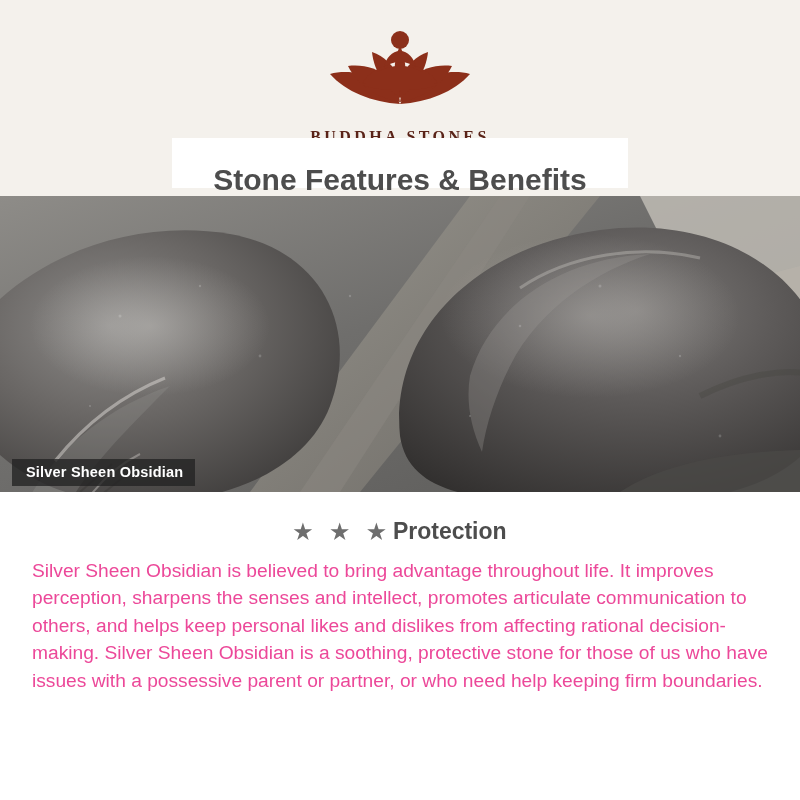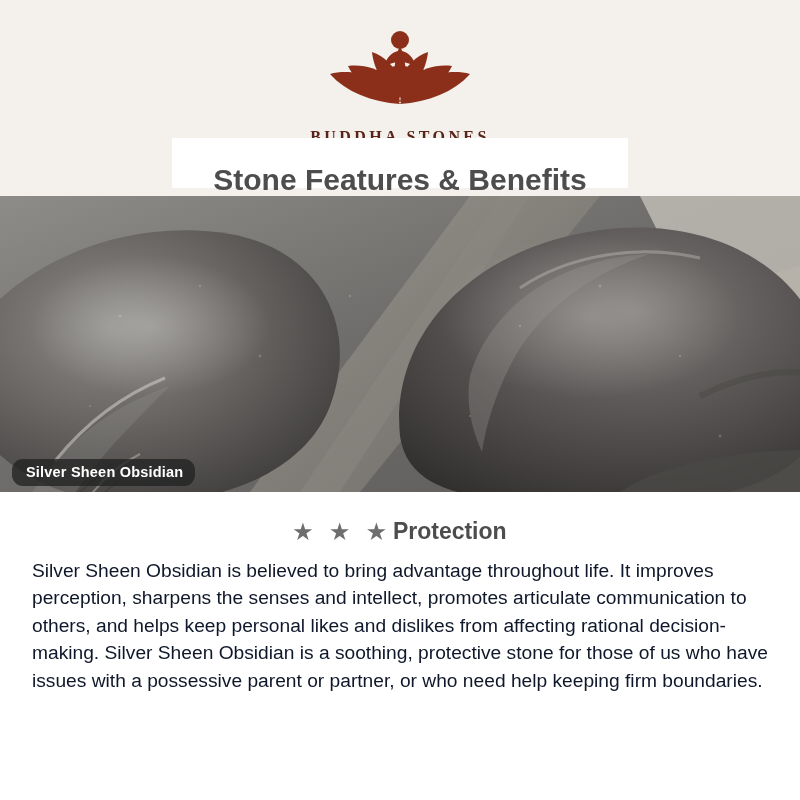--- a/index.html
+++ b/index.html
@@ -132,21 +132,20 @@
   .caption {
     position: absolute;
     left: 12px;
     bottom: 6px;
     background: rgba(35,35,35,0.78);
     color: #ffffff;
     font-size: 14.5px;
     font-weight: bold;
     padding: 5px 12px 6px 14px;
     letter-spacing: 0.2px;
-    border-radius: 11px;
   }
 
   
   .panel {
     position: absolute;
     top: 492px;
     left: 0;
     width: 800px;
     height: 308px;
     background: #ffffff;
@@ -168,21 +167,21 @@
   }
   .star {
     color: #6e6e6e;
     font-size: 21px;
     line-height: 1;
   }
   .body-copy {
     margin: 12px 30px 0 32px;
     font-size: 19.2px;
     line-height: 1.43;
-    color: #0f172a;
+    color: #ec4899;
     text-align: left;
     font-family: "Liberation Sans", sans-serif;
   }
 </style>
 </head>
 <body>
 
 <div id="page">
 
   <div class="corner corner-tl"></div>

